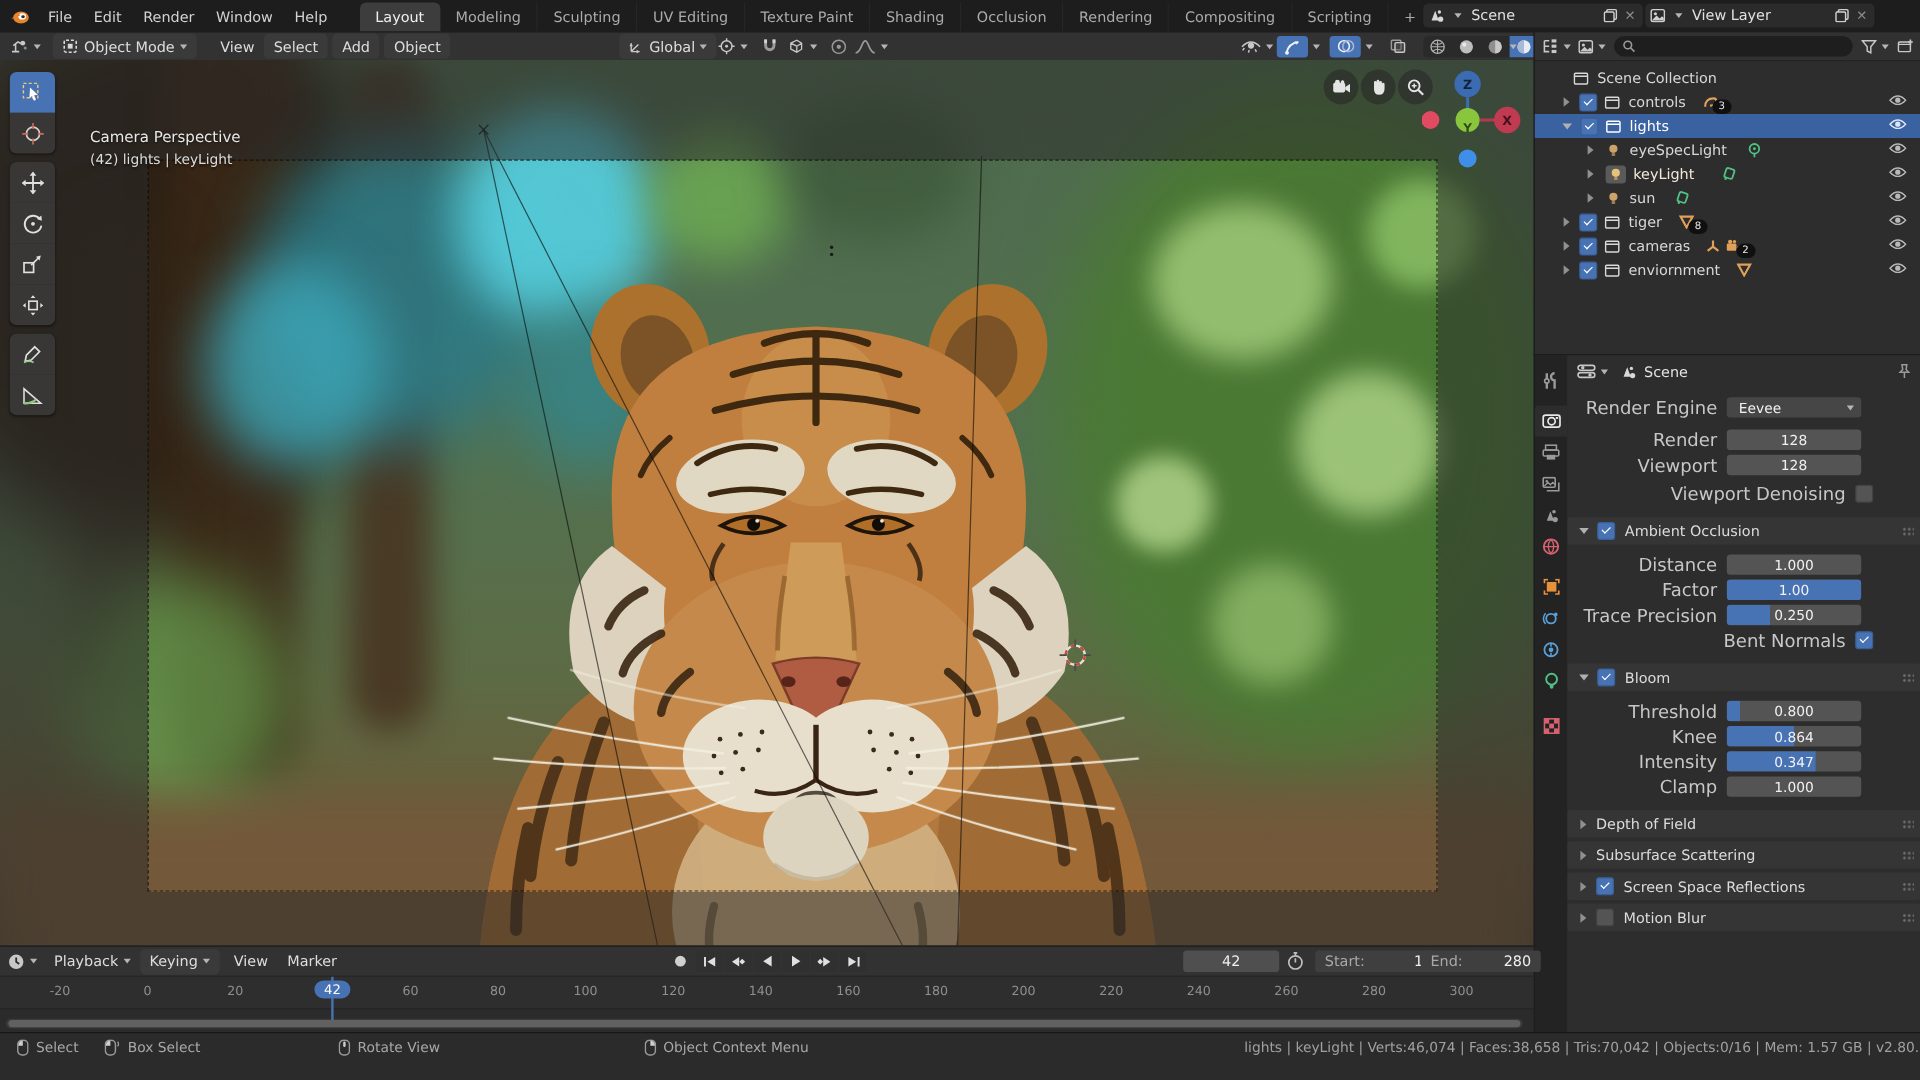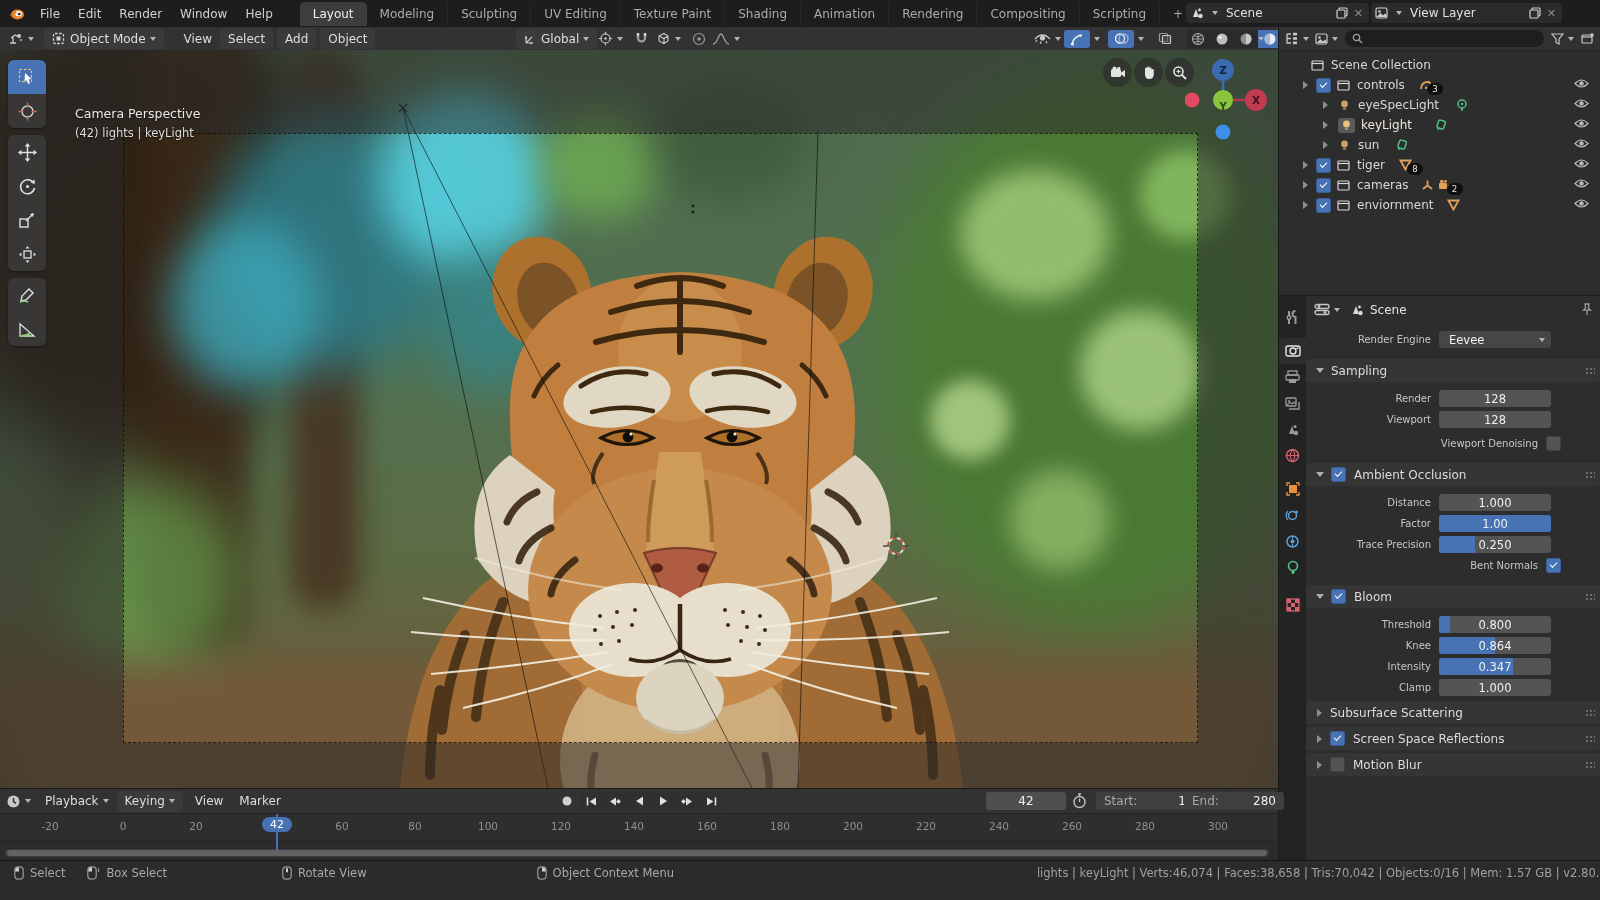--- a/index.html
+++ b/index.html
@@ -46,21 +46,21 @@
   .orow.sel{background:#3b62a0;}
   .badge{background:#101010;color:#e8e8e8;border-radius:7px;font-size:8.5px;min-width:12px;height:12px;display:inline-flex;align-items:center;justify-content:center;padding:0 2px;margin-left:-5px;margin-top:7px;}
   .eye-col{position:absolute;right:12px;top:3px;}
   
   #props{left:1278px;top:295px;width:322px;height:565px;background:#2d2d2d;border-left:1px solid #191919;border-top:1px solid #1c1c1c;}
   #ptabs{position:absolute;left:0;top:0;width:27px;height:565px;background:#232323;}
   .ptab{width:27px;height:26px;display:flex;align-items:center;justify-content:center;}
   .ptab.active{background:#2d2d2d;border-radius:3px 0 0 3px;}
   #pcontent{position:absolute;left:27px;top:0;width:295px;height:565px;overflow:hidden;}
   .prow{height:21px;display:flex;align-items:center;}
-  .plabel{width:125px;text-align:right;padding-right:8px;color:#c7c7c7;flex:none;font-size:10px;white-space:nowrap;}
+  .plabel{width:125px;text-align:right;padding-right:8px;color:#c7c7c7;flex:none;font-size:15px;white-space:nowrap;}
   .pfield{width:112px;height:17px;background:#545454;border-radius:3px;position:relative;overflow:hidden;flex:none;}
   .pfield .val{position:absolute;inset:0;display:flex;align-items:center;justify-content:center;color:#f1f1f1;font-size:11.5px;}
   .pfill{position:absolute;left:0;top:0;bottom:0;background:#4772b3;}
   .phdr{height:23px;display:flex;align-items:center;background:#353535;border-radius:3px;margin-top:9px;padding:0 6px;color:#dcdcdc;}
   .dots{width:10px;height:8px;margin-left:auto;opacity:.55;background-image:radial-gradient(#9a9a9a 1px,transparent 1.2px);background-size:4px 4px;}
   .cb{width:13px;height:13px;border-radius:2.5px;background:#545454;border:1px solid #424242;position:relative;flex:none;}
   .cb.on{background:#4772b3;border-color:#3a5f97;}
   .cb.on::after{content:"";position:absolute;left:2.5px;top:3px;width:6px;height:3px;border-left:1.7px solid #fff;border-bottom:1.7px solid #fff;transform:rotate(-45deg);}
   .pcol{width:112px;height:17px;background:#f4f1ec;border-radius:3px;flex:none;}
   
@@ -102,21 +102,21 @@
     <span class="menu-item">Render</span>
     <span class="menu-item">Window</span>
     <span class="menu-item">Help</span>
     <span style="width:18px"></span>
     <span class="ws-tab active">Layout</span>
     <span class="ws-tab">Modeling</span>
     <span class="ws-tab">Sculpting</span>
     <span class="ws-tab">UV Editing</span>
     <span class="ws-tab">Texture Paint</span>
     <span class="ws-tab">Shading</span>
-    <span class="ws-tab">Animation</span>
+    <span class="ws-tab">Occlusion</span>
     <span class="ws-tab">Rendering</span>
     <span class="ws-tab">Compositing</span>
     <span class="ws-tab">Scripting</span>
     <span class="ws-tab" style="border-right:none">+</span>
 
     <div class="id-widget" style="position:absolute;left:1186px;top:3px;width:175px;">
       <span>
           <svg width="14" height="12" viewBox="0 0 14 12">
             <path d="M3,10 L6,2 L9,10 Z" fill="#d8d8d8"></path>
             <circle cx="10.5" cy="9" r="2.2" fill="#d8d8d8"></circle>
@@ -596,20 +596,37 @@
           </span>
         <span class="badge">3</span>
         <span class="eye-col">
             <svg width="15" height="11" viewBox="0 0 15 11">
               <path d="M1,5.5 Q7.5,-1.5 14,5.5 Q7.5,12.5 1,5.5 Z" fill="none" stroke="#b8b8b8" stroke-width="1.2"></path>
               <circle cx="7.5" cy="5.5" r="2.2" fill="#b8b8b8"></circle>
             </svg>
           </span>
       </div>
 
+      <div class="orow sel">
+        <i class="tri-d" style="margin-left:23px"></i>
+        <span class="cb on" style="margin-left:7px"></span>
+        <span style="margin-left:6px">
+            <svg width="13" height="12" viewBox="0 0 13 12">
+              <rect x="1" y="2" width="11" height="9" rx="1" fill="none" stroke="#fff" stroke-width="1.2"></rect>
+              <path d="M1,4.5 h11" stroke="#fff" stroke-width="1.2"></path>
+            </svg>
+          </span>
+        <span style="margin-left:7px;color:#fff">lights</span>
+        <span class="eye-col">
+            <svg width="15" height="11" viewBox="0 0 15 11">
+              <path d="M1,5.5 Q7.5,-1.5 14,5.5 Q7.5,12.5 1,5.5 Z" fill="none" stroke="#dce6f4" stroke-width="1.2"></path>
+              <circle cx="7.5" cy="5.5" r="2.2" fill="#dce6f4"></circle>
+            </svg>
+          </span>
+      </div>
 
       <div class="orow">
         <i class="tri-r" style="margin-left:44px"></i>
         <span style="margin-left:10px">
             <svg width="13" height="13" viewBox="0 0 13 13">
               <circle cx="6.5" cy="5" r="3.4" fill="#c9a36a"></circle>
               <rect x="5" y="8.5" width="3" height="2.6" rx="0.8" fill="#9a7c50"></rect>
             </svg>
           </span>
         <span style="margin-left:7px">eyeSpecLight</span>
@@ -868,25 +885,20 @@
       </div>
 
       <div class="prow" style="margin-top:6px">
         <span class="plabel">Render Engine</span>
         <span class="pfield" style="background:#464646">
           <span class="val" style="justify-content:flex-start;padding-left:10px">Eevee</span>
           <i class="chv" style="position:absolute;right:6px;top:7px"></i>
         </span>
       </div>
 
-      <div class="phdr">
-        <i class="tri-d" style="margin:0 7px 0 4px"></i>
-        <span>Sampling</span>
-        <span class="dots"></span>
-      </div>
       <div style="padding-top:6px">
         <div class="prow">
           <span class="plabel">Render</span>
           <span class="pfield">
               <span class="val">128</span>
             </span>
         </div>
         <div class="prow">
           <span class="plabel">Viewport</span>
           <span class="pfield">
@@ -961,20 +973,25 @@
             </span>
         </div>
         <div class="prow">
           <span class="plabel">Clamp</span>
           <span class="pfield">
               <span class="val">1.000</span>
             </span>
         </div>
       </div>
 
+      <div class="phdr">
+        <i class="tri-r" style="margin:0 8px 0 5px"></i>
+        <span>Depth of Field</span>
+        <span class="dots"></span>
+      </div>
       <div class="phdr" style="margin-top:3px">
         <i class="tri-r" style="margin:0 8px 0 5px"></i>
         <span>Subsurface Scattering</span>
         <span class="dots"></span>
       </div>
       <div class="phdr" style="margin-top:3px">
         <i class="tri-r" style="margin:0 8px 0 5px"></i>
         <span class="cb on" style="margin-right:8px"></span>
         <span>Screen Space Reflections</span>
         <span class="dots"></span>

